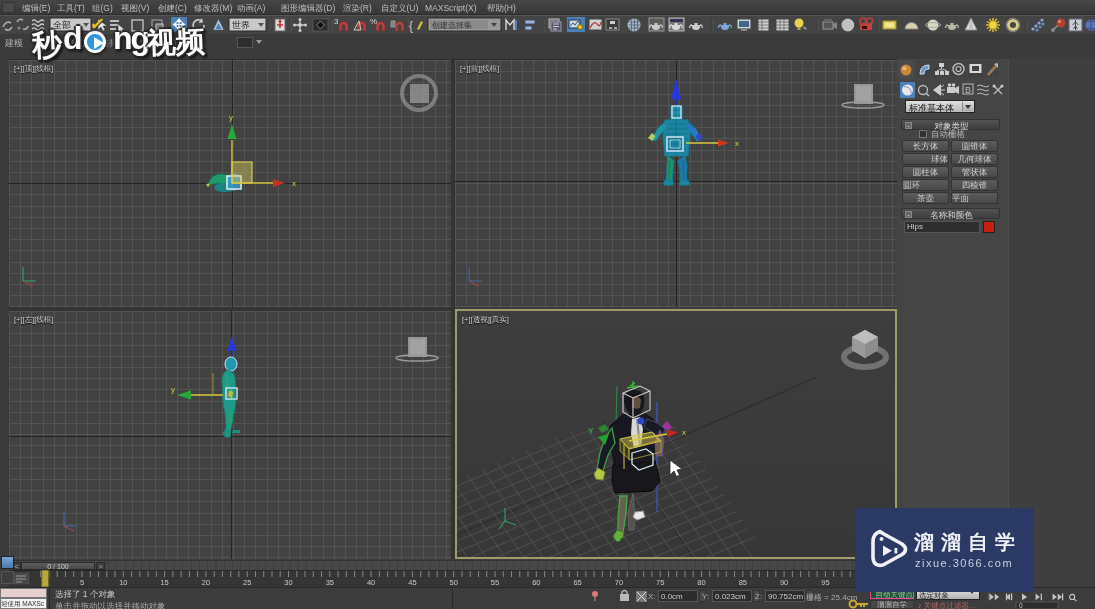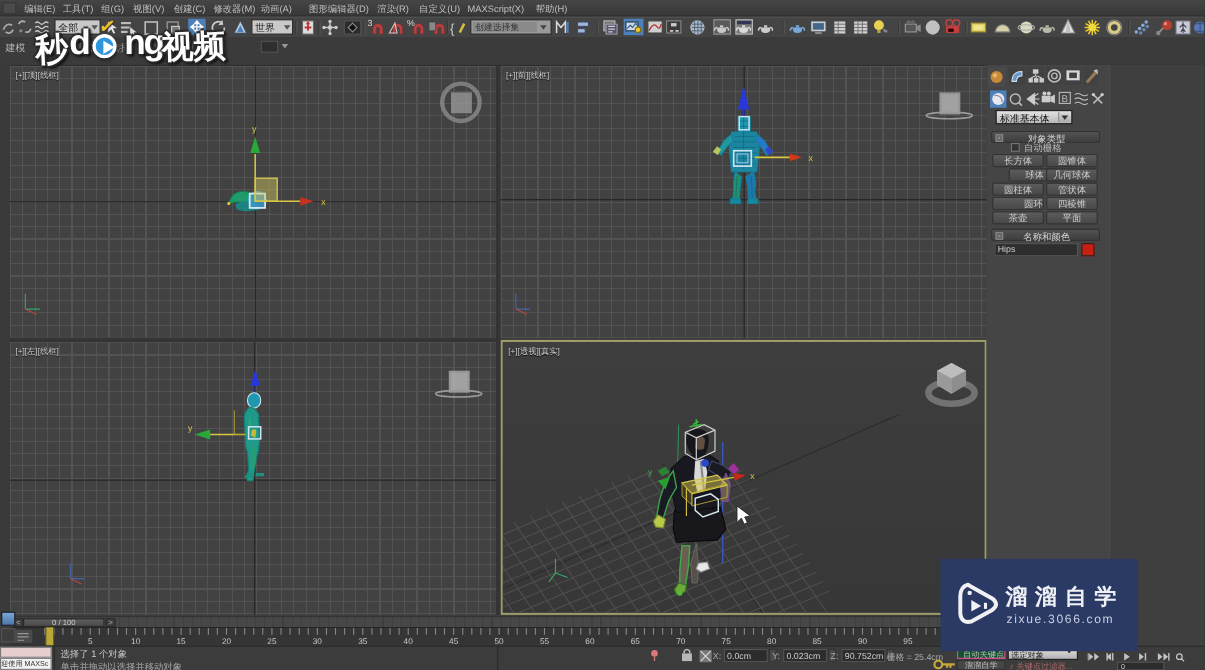--- a/index.html
+++ b/index.html
@@ -610,28 +610,28 @@
 <div class="abs" style="right:3px;top:4px;width:0;height:0;border-left:3px solid transparent;border-right:3px solid transparent;border-top:4px solid #333"></div>
 </div>
       <div class="abs" style="left:4px;top:60px;width:99px;height:11px;background:linear-gradient(#525252,#3e3e3e);border:1px solid #333;border-radius:2px">
 <div class="abs" style="left:3px;top:2px;width:7px;height:7px;background:#666;border:1px solid #888;font-size:7px;line-height:5px;color:#ddd;text-align:center">-</div>
 <div class="abs" style="left:0;top:1px;width:99px;text-align:center;font-size:8.5px;color:#d8d8d8">对象类型</div>
       </div>
       <div class="abs" style="left:22px;top:71px;width:8px;height:8px;background:#333;border:1px solid #777"></div>
 <div class="abs" style="left:34px;top:70px;font-size:8.5px;color:#b8b8b8">自动栅格</div>
       <div class="abs" style="left:5px;top:81px;width:47px;height:12px;background:linear-gradient(#5c5c5c,#484848);border:1px solid #333;border-radius:2px;font-size:8.5px;color:#ccc;text-align:center;line-height:11px">长方体</div>
       <div class="abs" style="left:54px;top:81px;width:47px;height:12px;background:linear-gradient(#5c5c5c,#484848);border:1px solid #333;border-radius:2px;font-size:8.5px;color:#ccc;text-align:center;line-height:11px">圆锥体</div>
-      <div class="abs" style="left:20px;top:94px;width:47px;height:12px;background:linear-gradient(#5c5c5c,#484848);border:1px solid #333;border-radius:2px;font-size:8.5px;color:#ccc;text-align:center;line-height:11px">球体</div>
+      <div class="abs" style="left:5px;top:94px;width:47px;height:12px;background:linear-gradient(#5c5c5c,#484848);border:1px solid #333;border-radius:2px;font-size:8.5px;color:#ccc;text-align:right;line-height:11px">球体</div>
       <div class="abs" style="left:54px;top:94px;width:47px;height:12px;background:linear-gradient(#5c5c5c,#484848);border:1px solid #333;border-radius:2px;font-size:8.5px;color:#ccc;text-align:center;line-height:11px">几何球体</div>
       <div class="abs" style="left:5px;top:107px;width:47px;height:12px;background:linear-gradient(#5c5c5c,#484848);border:1px solid #333;border-radius:2px;font-size:8.5px;color:#ccc;text-align:center;line-height:11px">圆柱体</div>
       <div class="abs" style="left:54px;top:107px;width:47px;height:12px;background:linear-gradient(#5c5c5c,#484848);border:1px solid #333;border-radius:2px;font-size:8.5px;color:#ccc;text-align:center;line-height:11px">管状体</div>
-      <div class="abs" style="left:5px;top:120px;width:47px;height:12px;background:linear-gradient(#5c5c5c,#484848);border:1px solid #333;border-radius:2px;font-size:8.5px;color:#ccc;text-align:right;line-height:11px">圆环</div>
+      <div class="abs" style="left:5px;top:120px;width:47px;height:12px;background:linear-gradient(#5c5c5c,#484848);border:1px solid #333;border-radius:2px;font-size:8.5px;color:#ccc;text-align:left;line-height:11px">圆环</div>
       <div class="abs" style="left:54px;top:120px;width:47px;height:12px;background:linear-gradient(#5c5c5c,#484848);border:1px solid #333;border-radius:2px;font-size:8.5px;color:#ccc;text-align:center;line-height:11px">四棱锥</div>
       <div class="abs" style="left:5px;top:133px;width:47px;height:12px;background:linear-gradient(#5c5c5c,#484848);border:1px solid #333;border-radius:2px;font-size:8.5px;color:#ccc;text-align:center;line-height:11px">茶壶</div>
-      <div class="abs" style="left:54px;top:133px;width:47px;height:12px;background:linear-gradient(#5c5c5c,#484848);border:1px solid #333;border-radius:2px;font-size:8.5px;color:#ccc;text-align:center;line-height:11px">平面</div>
+      <div class="abs" style="left:54px;top:133px;width:47px;height:12px;background:linear-gradient(#5c5c5c,#484848);border:1px solid #333;border-radius:2px;font-size:8.5px;color:#ccc;line-height:11px">平面</div>
       <div class="abs" style="left:4px;top:149px;width:99px;height:11px;background:linear-gradient(#525252,#3e3e3e);border:1px solid #333;border-radius:2px">
 <div class="abs" style="left:3px;top:2px;width:7px;height:7px;background:#666;border:1px solid #888;font-size:7px;line-height:5px;color:#ddd;text-align:center">-</div>
 <div class="abs" style="left:0;top:1px;width:99px;text-align:center;font-size:8.5px;color:#d8d8d8">名称和颜色</div>
       </div>
       <div class="abs" style="left:7px;top:162px;width:76px;height:12px;background:#2e2e2e;border:1px solid #555;font-size:8px;color:#ccc;padding:0 2px">Hips</div>
 <div class="abs" style="left:86px;top:162px;width:12px;height:12px;background:#c82010;border:1px solid #222"></div>
     </div>
     <div class="abs" style="left:9px;top:560px;width:888px;height:10px;background:#474747;background-image:repeating-linear-gradient(to right,#3e3e3e 0 1px,transparent 1px 8.26px);border-top:1px solid #333">
 <div class="abs" style="left:3px;top:1px;width:9px;height:8px;background:#3e3e3e;border:1px solid #2a2a2a;color:#aaa;font-size:7px;line-height:7px;text-align:center">&lt;</div>
 <div class="abs" style="left:12px;top:1px;width:74px;height:8px;background:linear-gradient(#5e5e5e,#4a4a4a);border:1px solid #2a2a2a;color:#ccc;font-size:7px;line-height:8px;text-align:center">0 / 100</div>

